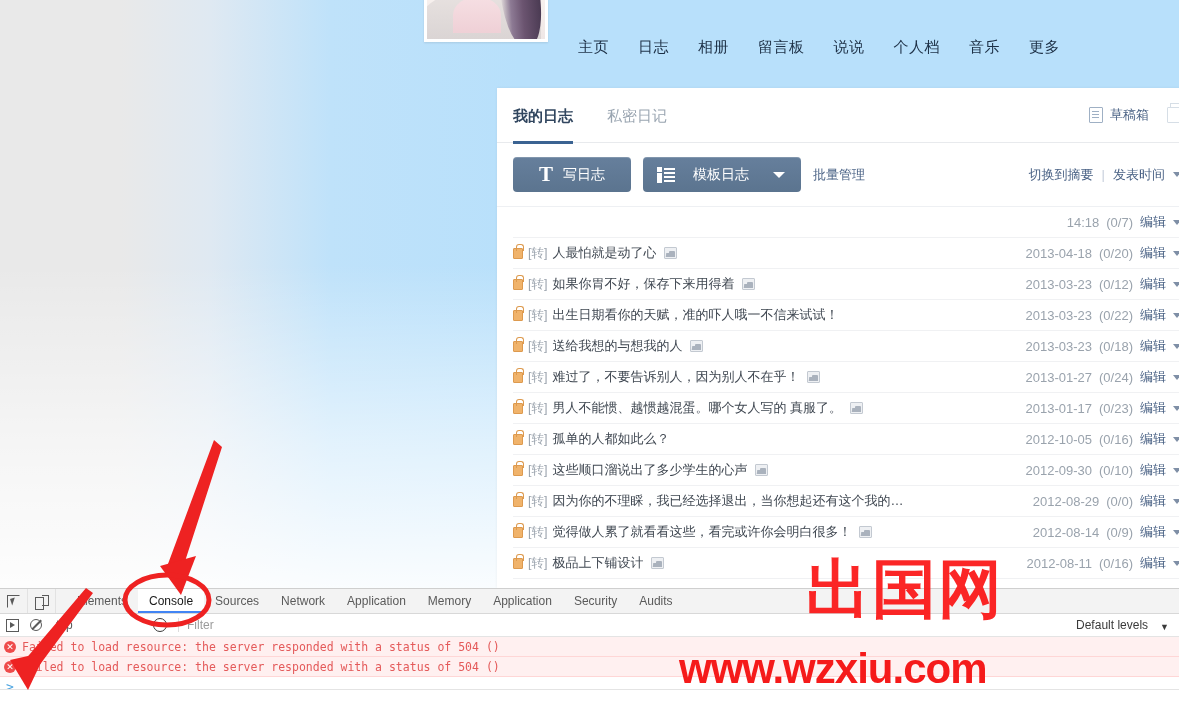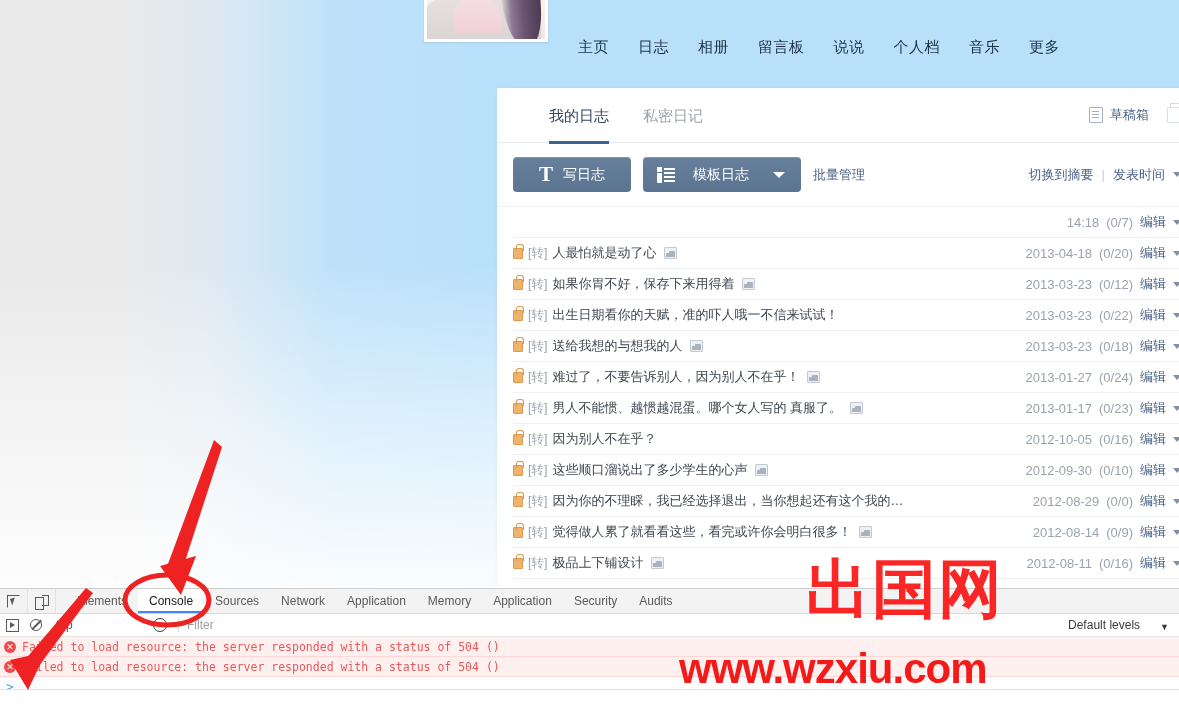--- a/index.html
+++ b/index.html
@@ -66,21 +66,21 @@
     position: absolute; left: 497px; top: 88px; width: 700px; height: 500px;
     background: #ffffff; box-shadow: 0 0 3px rgba(0,0,0,.06);
     z-index: 3; overflow: hidden;
   }
   .panel-tabs {
     position: relative; height: 55px; padding: 0 16px 0 16px;
     display: flex; align-items: center;
     border-bottom: 1px solid #e8eaed;
   }
   .ptab { font-size: 15px; color: #9aa5b1; margin-right: 34px; cursor: pointer; position: relative; height:55px; line-height:55px;}
-  .ptab.active { color: #31465f; font-weight: normal; margin-left: 36px; }
+  .ptab.active { color: #31465f; font-weight: bold; }
   .ptab.active::after {
     content: ""; position: absolute; left: 0; right: 0; bottom: -1px; height: 3px; background: #3b6392;
   }
   .panel-tabs-right {
     margin-left: auto; display: flex; align-items: center; gap: 18px;
     color: #55668a; font-size: 13px;
   }
   .draft-btn { display:flex; align-items:center; gap:7px; cursor:pointer; color:#4a6285; }
   .ico-doc {
     width: 14px; height: 16px; border: 1.6px solid #9fb0c4; border-radius: 1px;
@@ -176,21 +176,21 @@
   .dt-tb-icon { width:24px; display:flex; align-items:center; justify-content:center; }
   .ico-play-box { width:13px;height:13px;border:1.3px solid #5a5a5a; display:flex;align-items:center;justify-content:center;}
   .ico-play-box i{width:0;height:0;border-left:5px solid #5a5a5a;border-top:3.5px solid transparent;border-bottom:3.5px solid transparent;}
   .ico-ban { width:12px;height:12px;border:1.5px solid #5a5a5a;border-radius:50%;position:relative;}
   .ico-ban::after{content:"";position:absolute;left:-1px;top:4px;width:13px;height:1.5px;background:#5a5a5a;transform:rotate(-45deg);}
   .ctx-select { display:flex; align-items:center; gap:5px; padding:0 8px; min-width:100px;}
   .ico-eye { width:14px;height:14px;border-radius:50%;border:1.6px solid #3a3a3a; display:flex;align-items:center;justify-content:center;}
   .ico-eye i { width:4px;height:4px;border-radius:50%;background:#3a3a3a;}
   .vsep { width:1px; height:14px; background:#ddd; margin:0 6px;}
   .filter-input { flex:1; font-size:12px; color:#9b9b9b; padding-left:2px;}
-  .levels { margin-right:10px; display:flex;align-items:flex-end;gap:20px; font-size:12px; color:#3a3a3a;}
+  .levels { margin-right:10px; display:flex;align-items:flex-end;gap:12px; font-size:12px; color:#3a3a3a;}
 
   .dt-console { background:#fff; }
   .err-row {
     height:20px; display:flex; align-items:center; gap:6px; padding-left:4px;
     background:#fff0f0; border-bottom:1px solid #ffd6d6;
     font-family:"DejaVu Sans Mono","Liberation Mono",monospace; font-size:11.5px; color:#e45a5a;
   }
   .ico-err { width:12px;height:12px;border-radius:50%;background:#ef4b4b; color:#fff; font-size:9px;
     display:flex;align-items:center;justify-content:center; flex:0 0 auto; font-family:"Liberation Sans",sans-serif;}
   .prompt-row { height:19px; display:flex; align-items:center; padding-left:6px; }
@@ -367,21 +367,21 @@
               <span class="date">2013-01-17</span>
               <span class="counts">(0/23)</span>
               <span class="edit">编辑</span>
               <span class="caret-sm"></span>
             </div>
           </div>
           <div class="row">
             <div class="left">
               <span class="ico-lock"></span>
               <span class="tag-zhuan">[转]</span>
-              <span class="row-title">因为别人不在乎？</span>
+              <span class="row-title">孤单的人都如此么？</span>
             </div>
             <div class="right">
               <span class="date">2012-10-05</span>
               <span class="counts">(0/16)</span>
               <span class="edit">编辑</span>
               <span class="caret-sm"></span>
             </div>
           </div>
           <div class="row">
             <div class="left">

